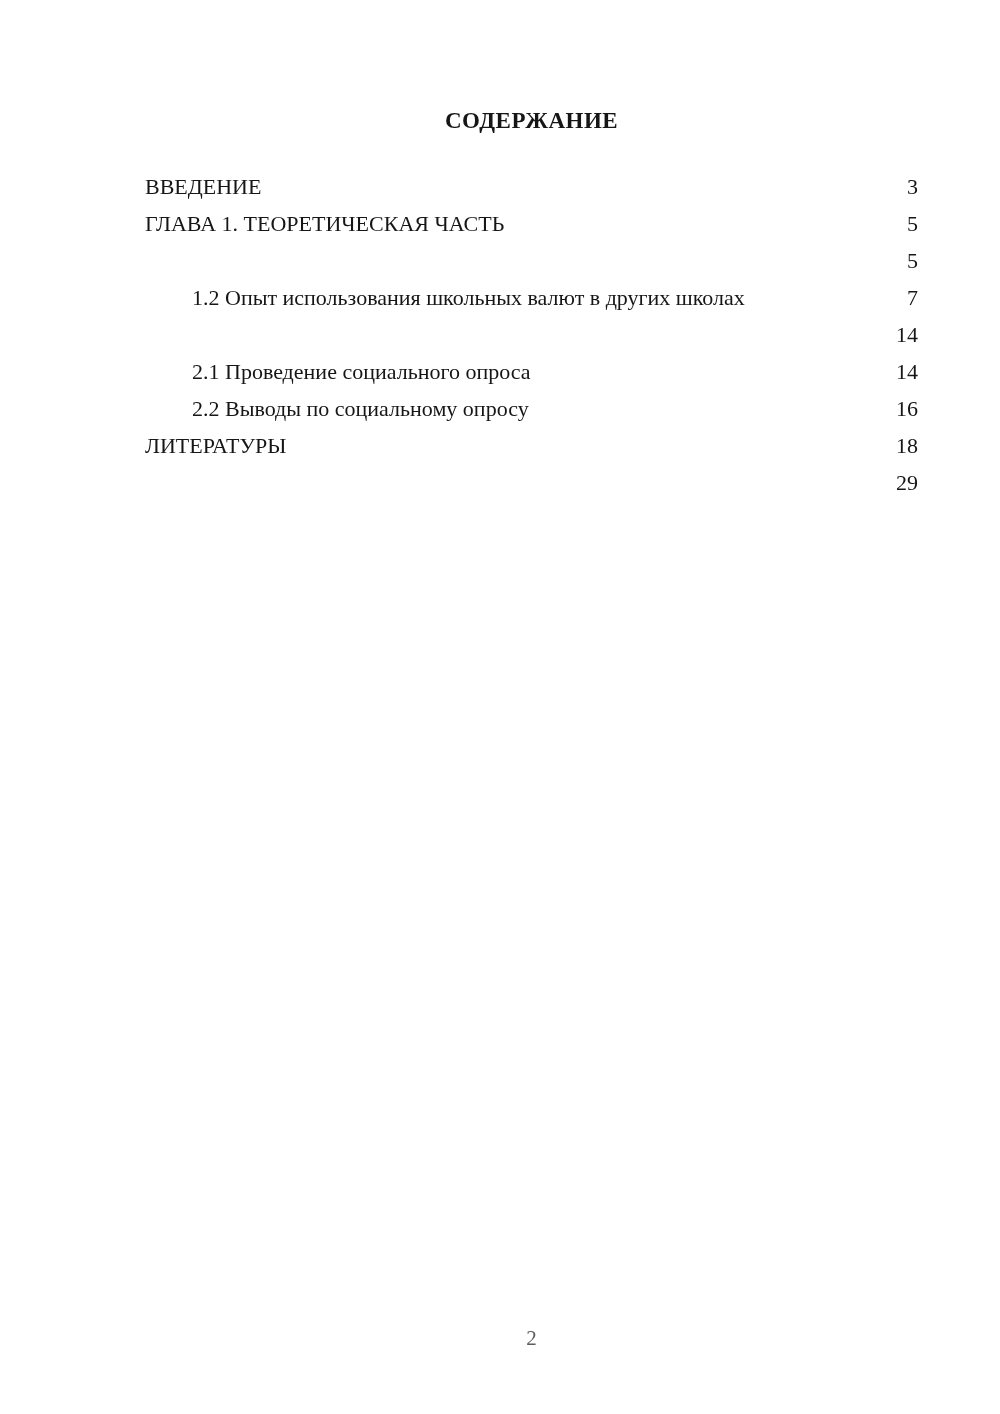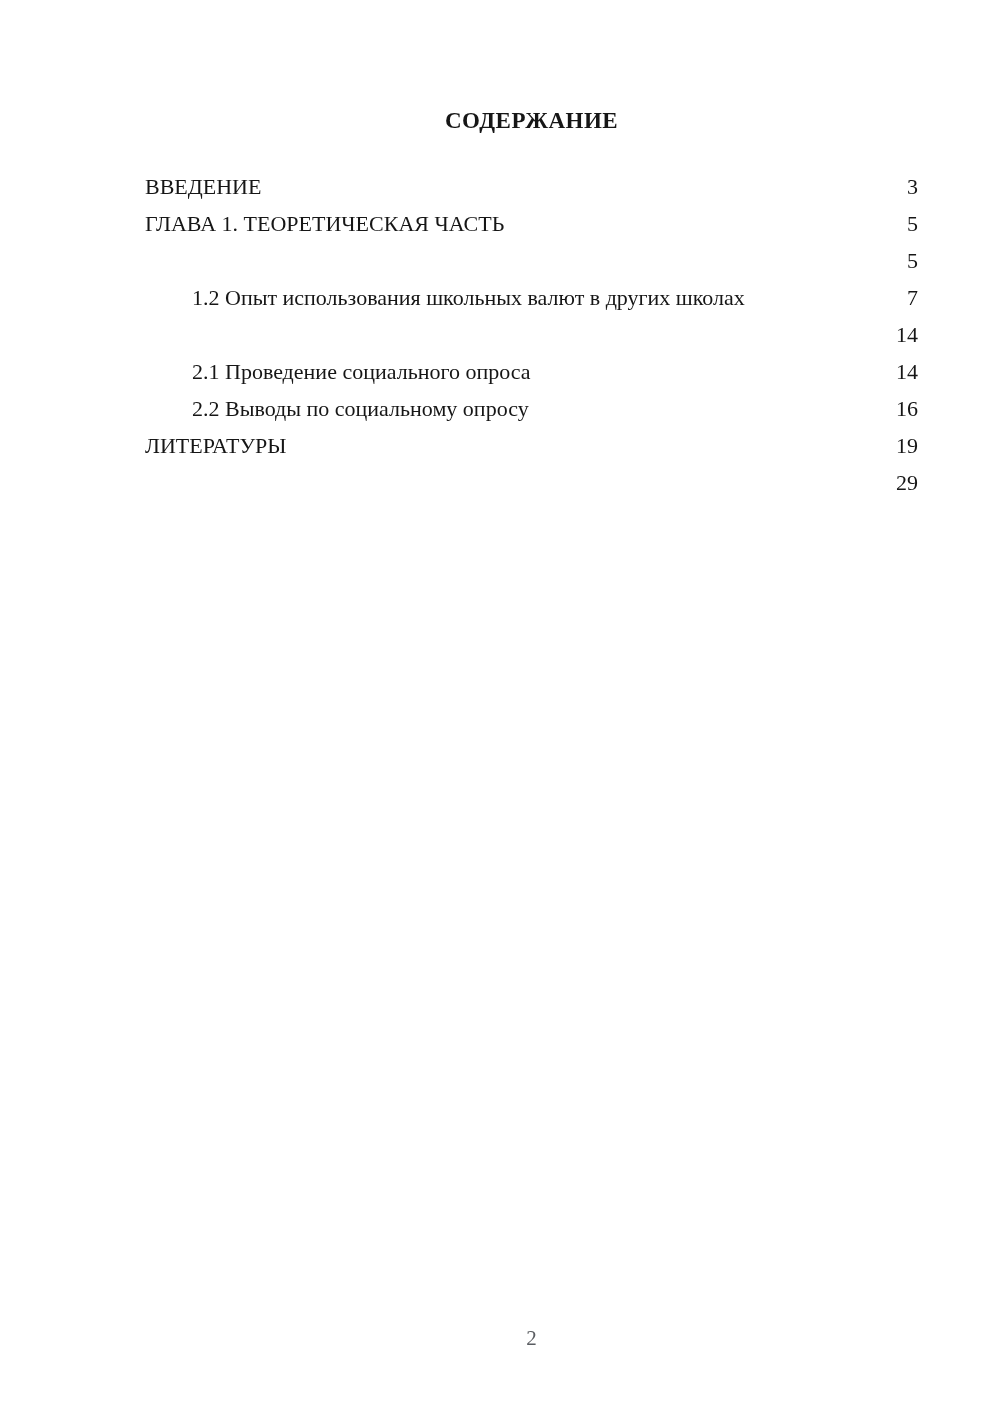--- a/index.html
+++ b/index.html
@@ -100,21 +100,21 @@
       <span class="toc-page">14</span>
     </div>
 
     <div class="toc-row level-1">
       <span class="toc-label">2.2 Выводы по социальному опросу</span>
       <span class="toc-page">16</span>
     </div>
 
     <div class="toc-row level-0">
       <span class="toc-label">ЛИТЕРАТУРЫ</span>
-      <span class="toc-page">19</span>
+      <span class="toc-page">18</span>
     </div>
 
     <div class="toc-row level-0">
       <span class="toc-page">29</span>
     </div>
 
   </div>
 
   <div class="page-footer">2</div>
 

